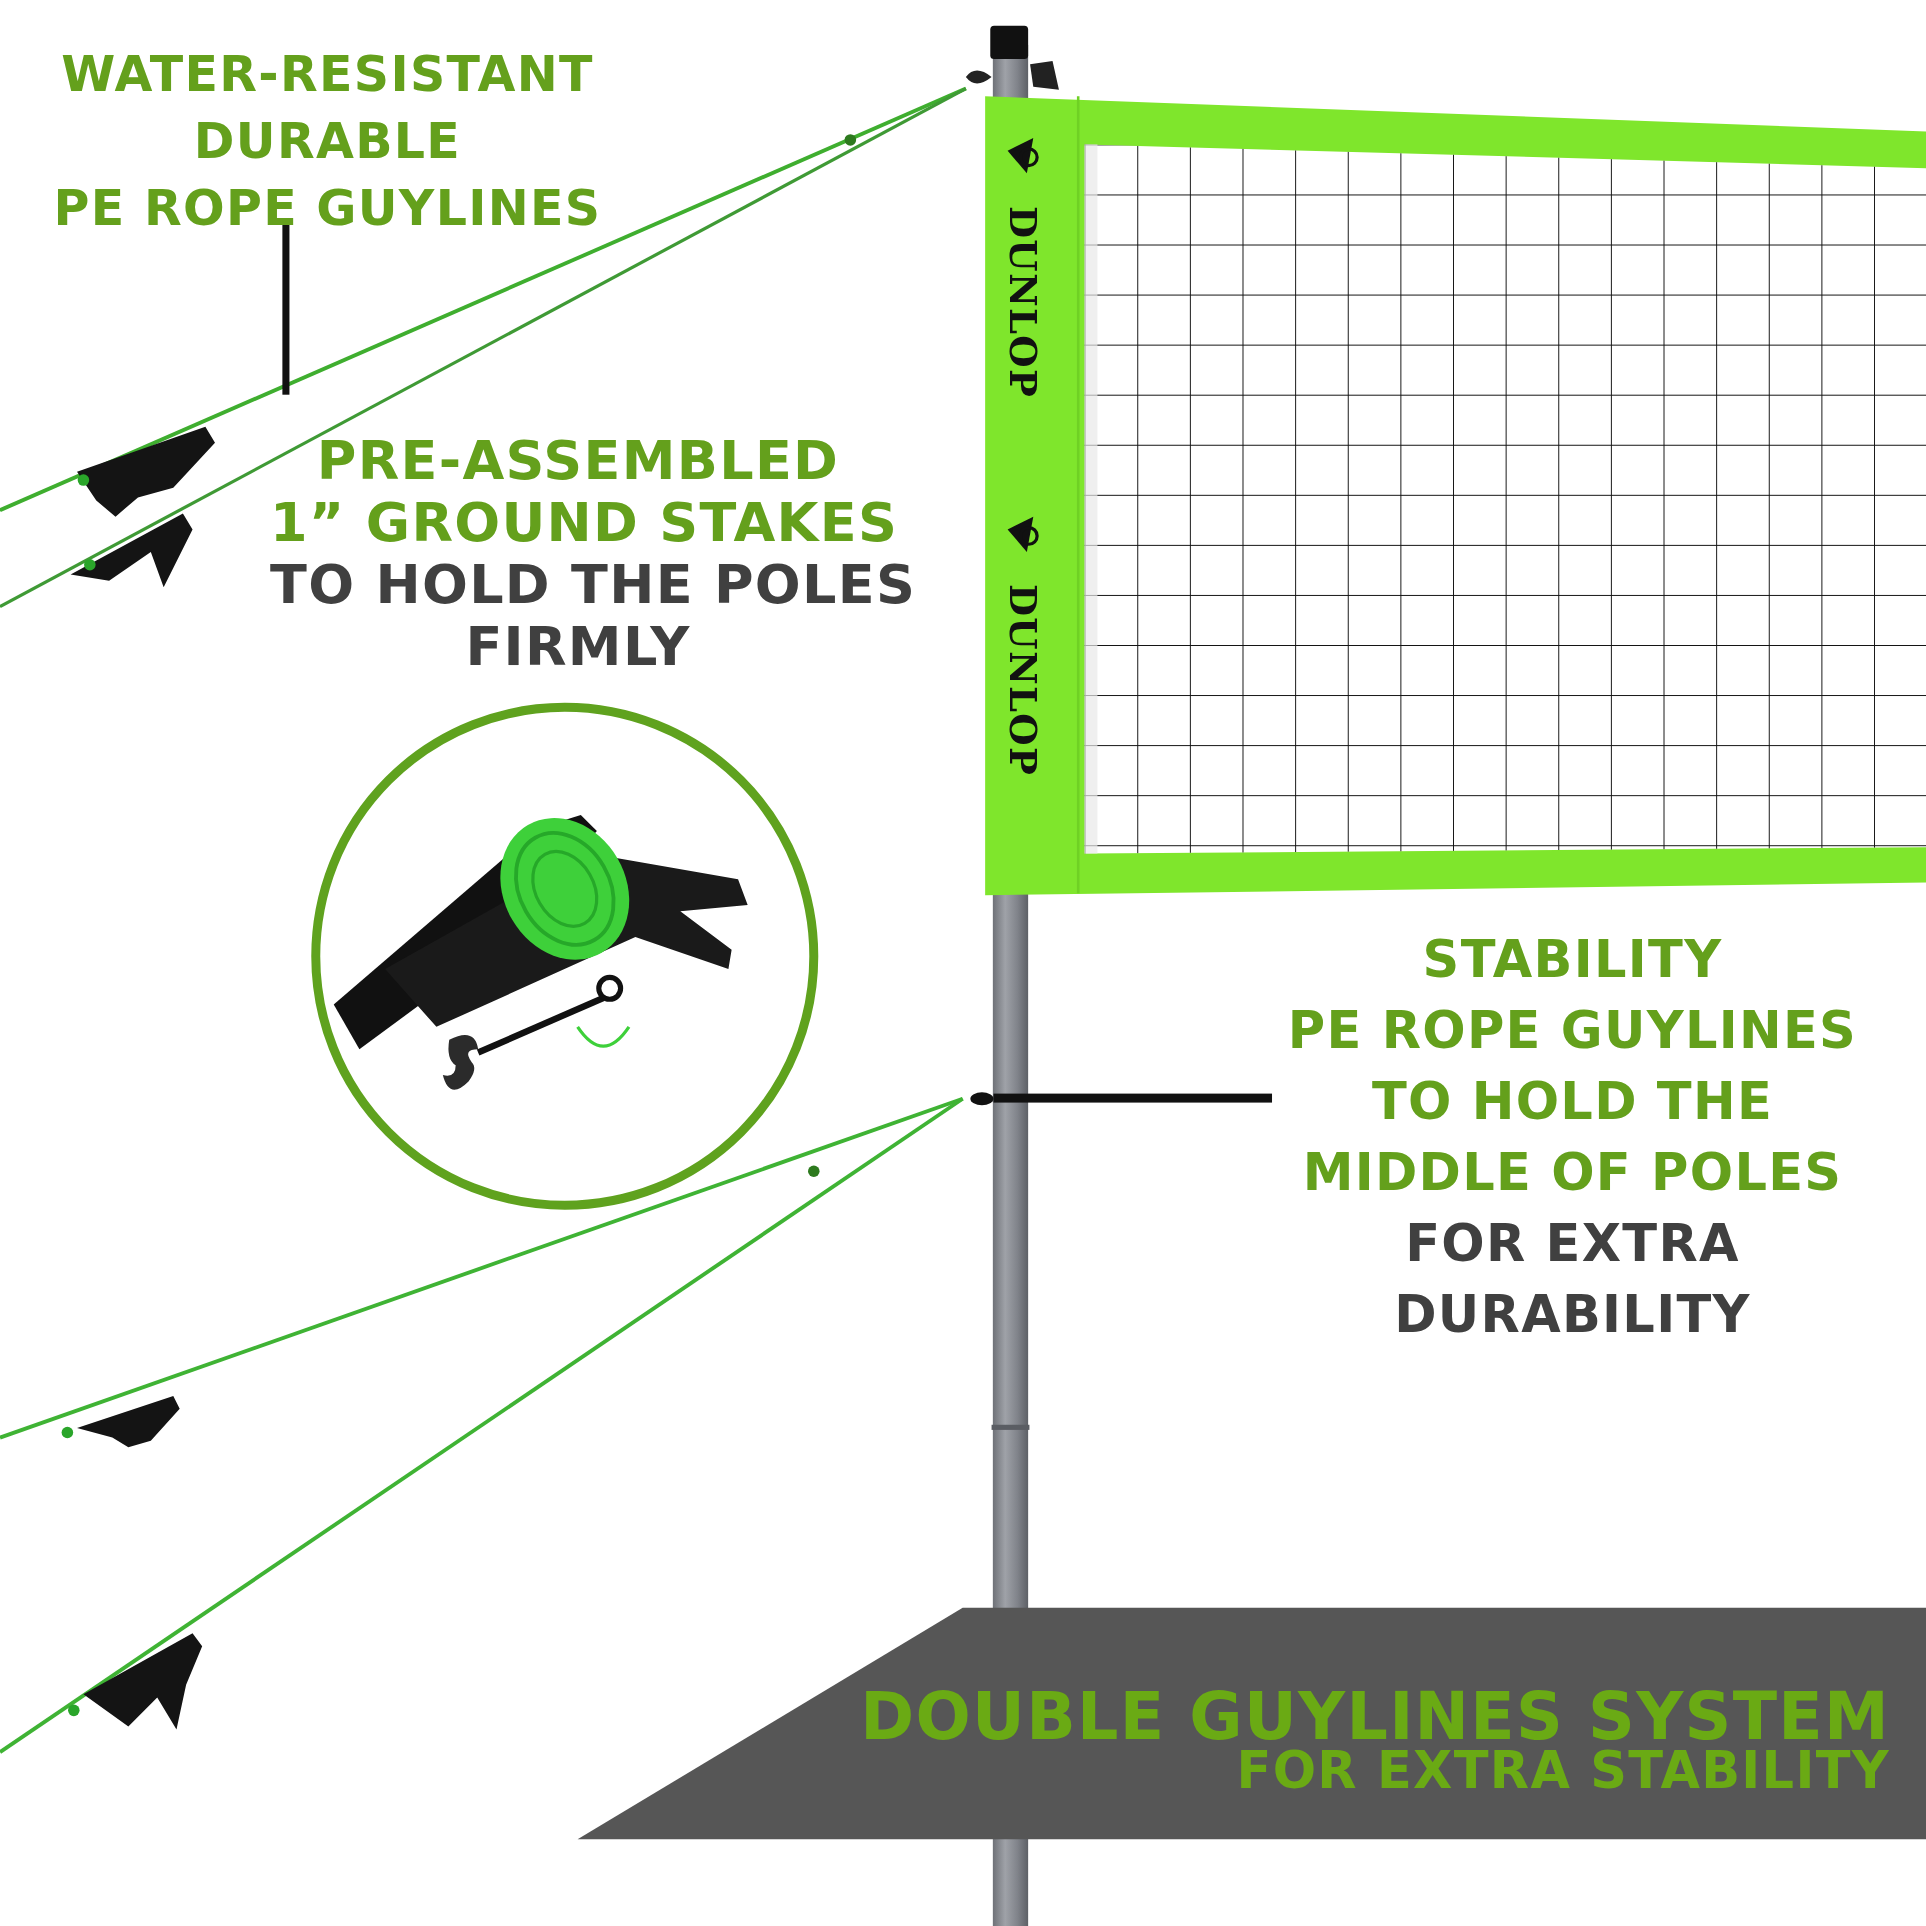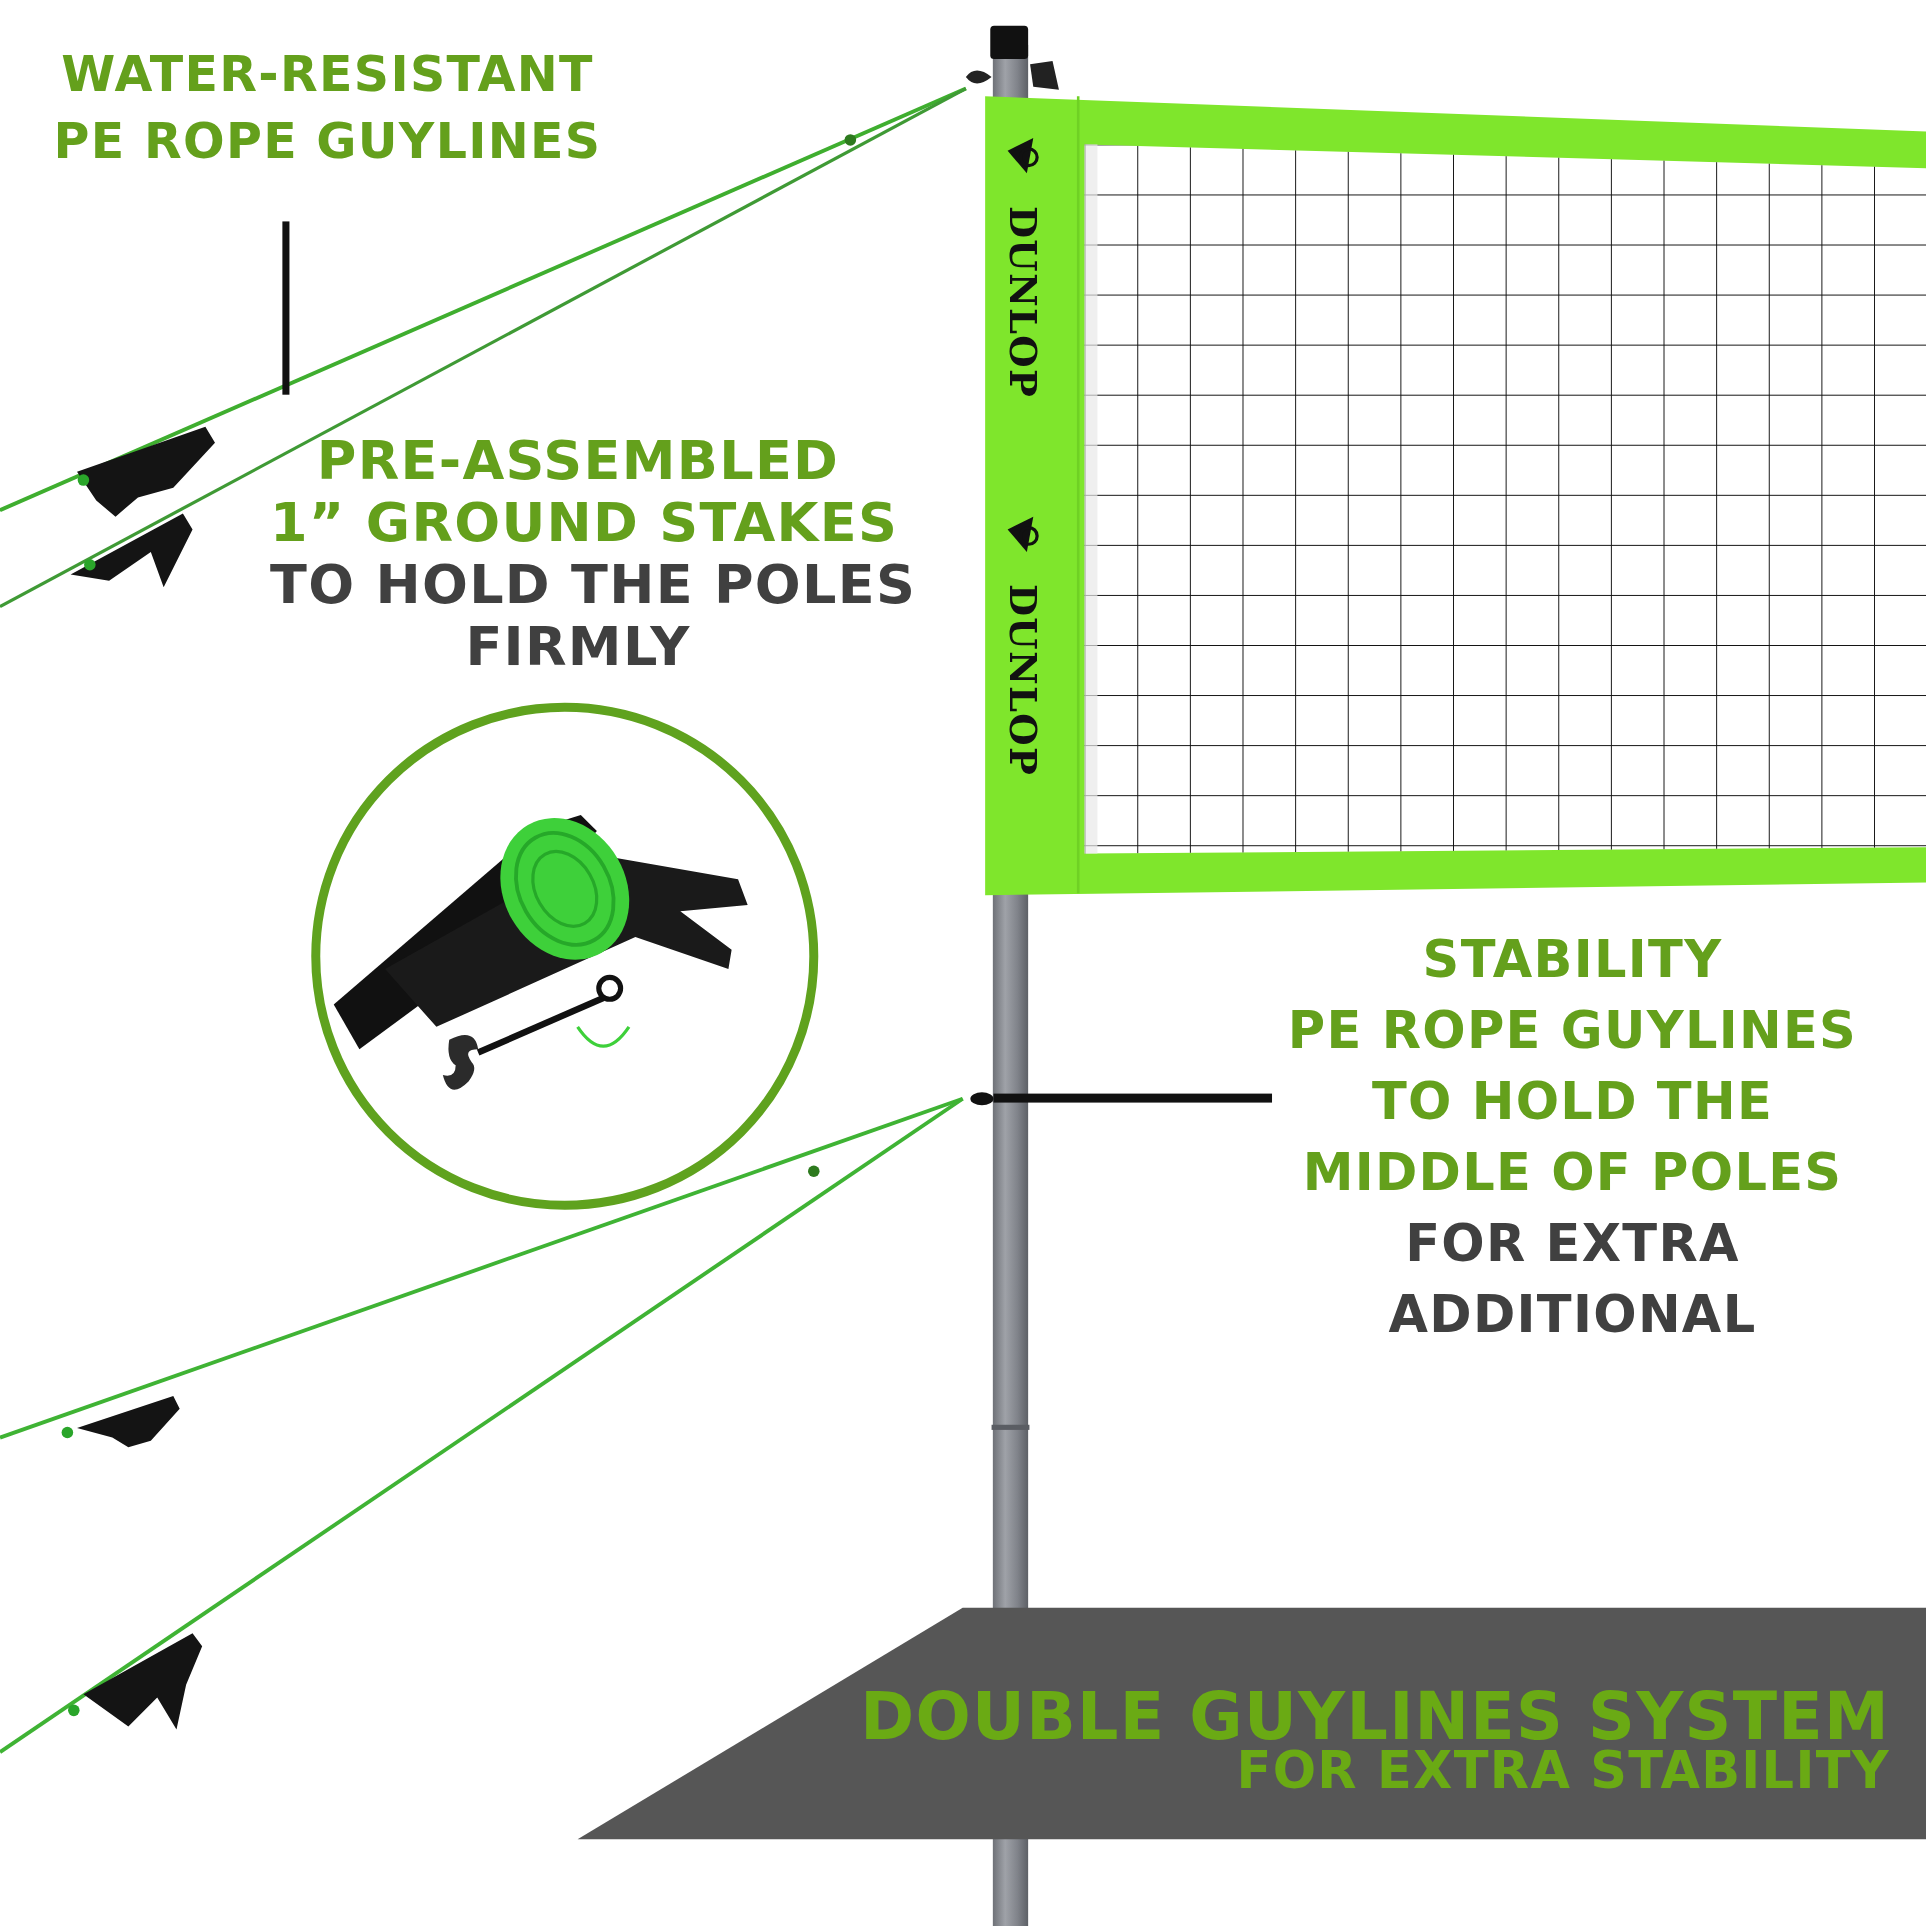--- a/index.html
+++ b/index.html
@@ -113,37 +113,38 @@
 
   <div class="abs" style="left:998px; top:180px; width:51px; height:244px; display:flex; align-items:center; justify-content:center;">
     <span style="display:inline-block; transform:rotate(90deg); font-family:'DejaVu Serif', serif; font-weight:bold; font-size:37px; color:#111; white-space:nowrap; letter-spacing:1.3px;">DUNLOP</span>
   </div>
   <div class="abs" style="left:998px; top:558px; width:51px; height:244px; display:flex; align-items:center; justify-content:center;">
     <span style="display:inline-block; transform:rotate(90deg); font-family:'DejaVu Serif', serif; font-weight:bold; font-size:37px; color:#111; white-space:nowrap; letter-spacing:1.3px;">DUNLOP</span>
   </div>
 
   <div class="caption green" style="left:26px; top:41px; width:603px; font-size:49px; line-height:67px;">
     <span class="line">WATER-RESISTANT</span>
+    <span class="line">DURABLE</span>
     <span class="line">PE ROPE GUYLINES</span>
   </div>
 
   <div class="caption" style="left:270px; top:430px; width:616px; font-size:54px; line-height:62px;">
     <span class="line green">PRE-ASSEMBLED</span>
     <span class="line green">1” GROUND STAKES</span>
     <span class="line black">TO HOLD THE POLES</span>
     <span class="line black">FIRMLY</span>
   </div>
 
   <div class="caption" style="left:1271px; top:924px; width:603px; font-size:51px; line-height:71px;">
     <span class="line green">STABILITY</span>
     <span class="line green">PE ROPE GUYLINES</span>
     <span class="line green">TO HOLD THE</span>
     <span class="line green">MIDDLE OF POLES</span>
     <span class="line black">FOR EXTRA</span>
-    <span class="line black">ADDITIONAL</span>
+    <span class="line black">DURABILITY</span>
   </div>
 
   <div>
     <span class="bottom-line" style="top:1679px; font-size:65px; line-height:76px;">DOUBLE GUYLINES SYSTEM</span>
     <span class="bottom-line" style="top:1733px; font-size:51px; line-height:76px;">FOR EXTRA STABILITY</span>
   </div>
 
 </div>
 
 

